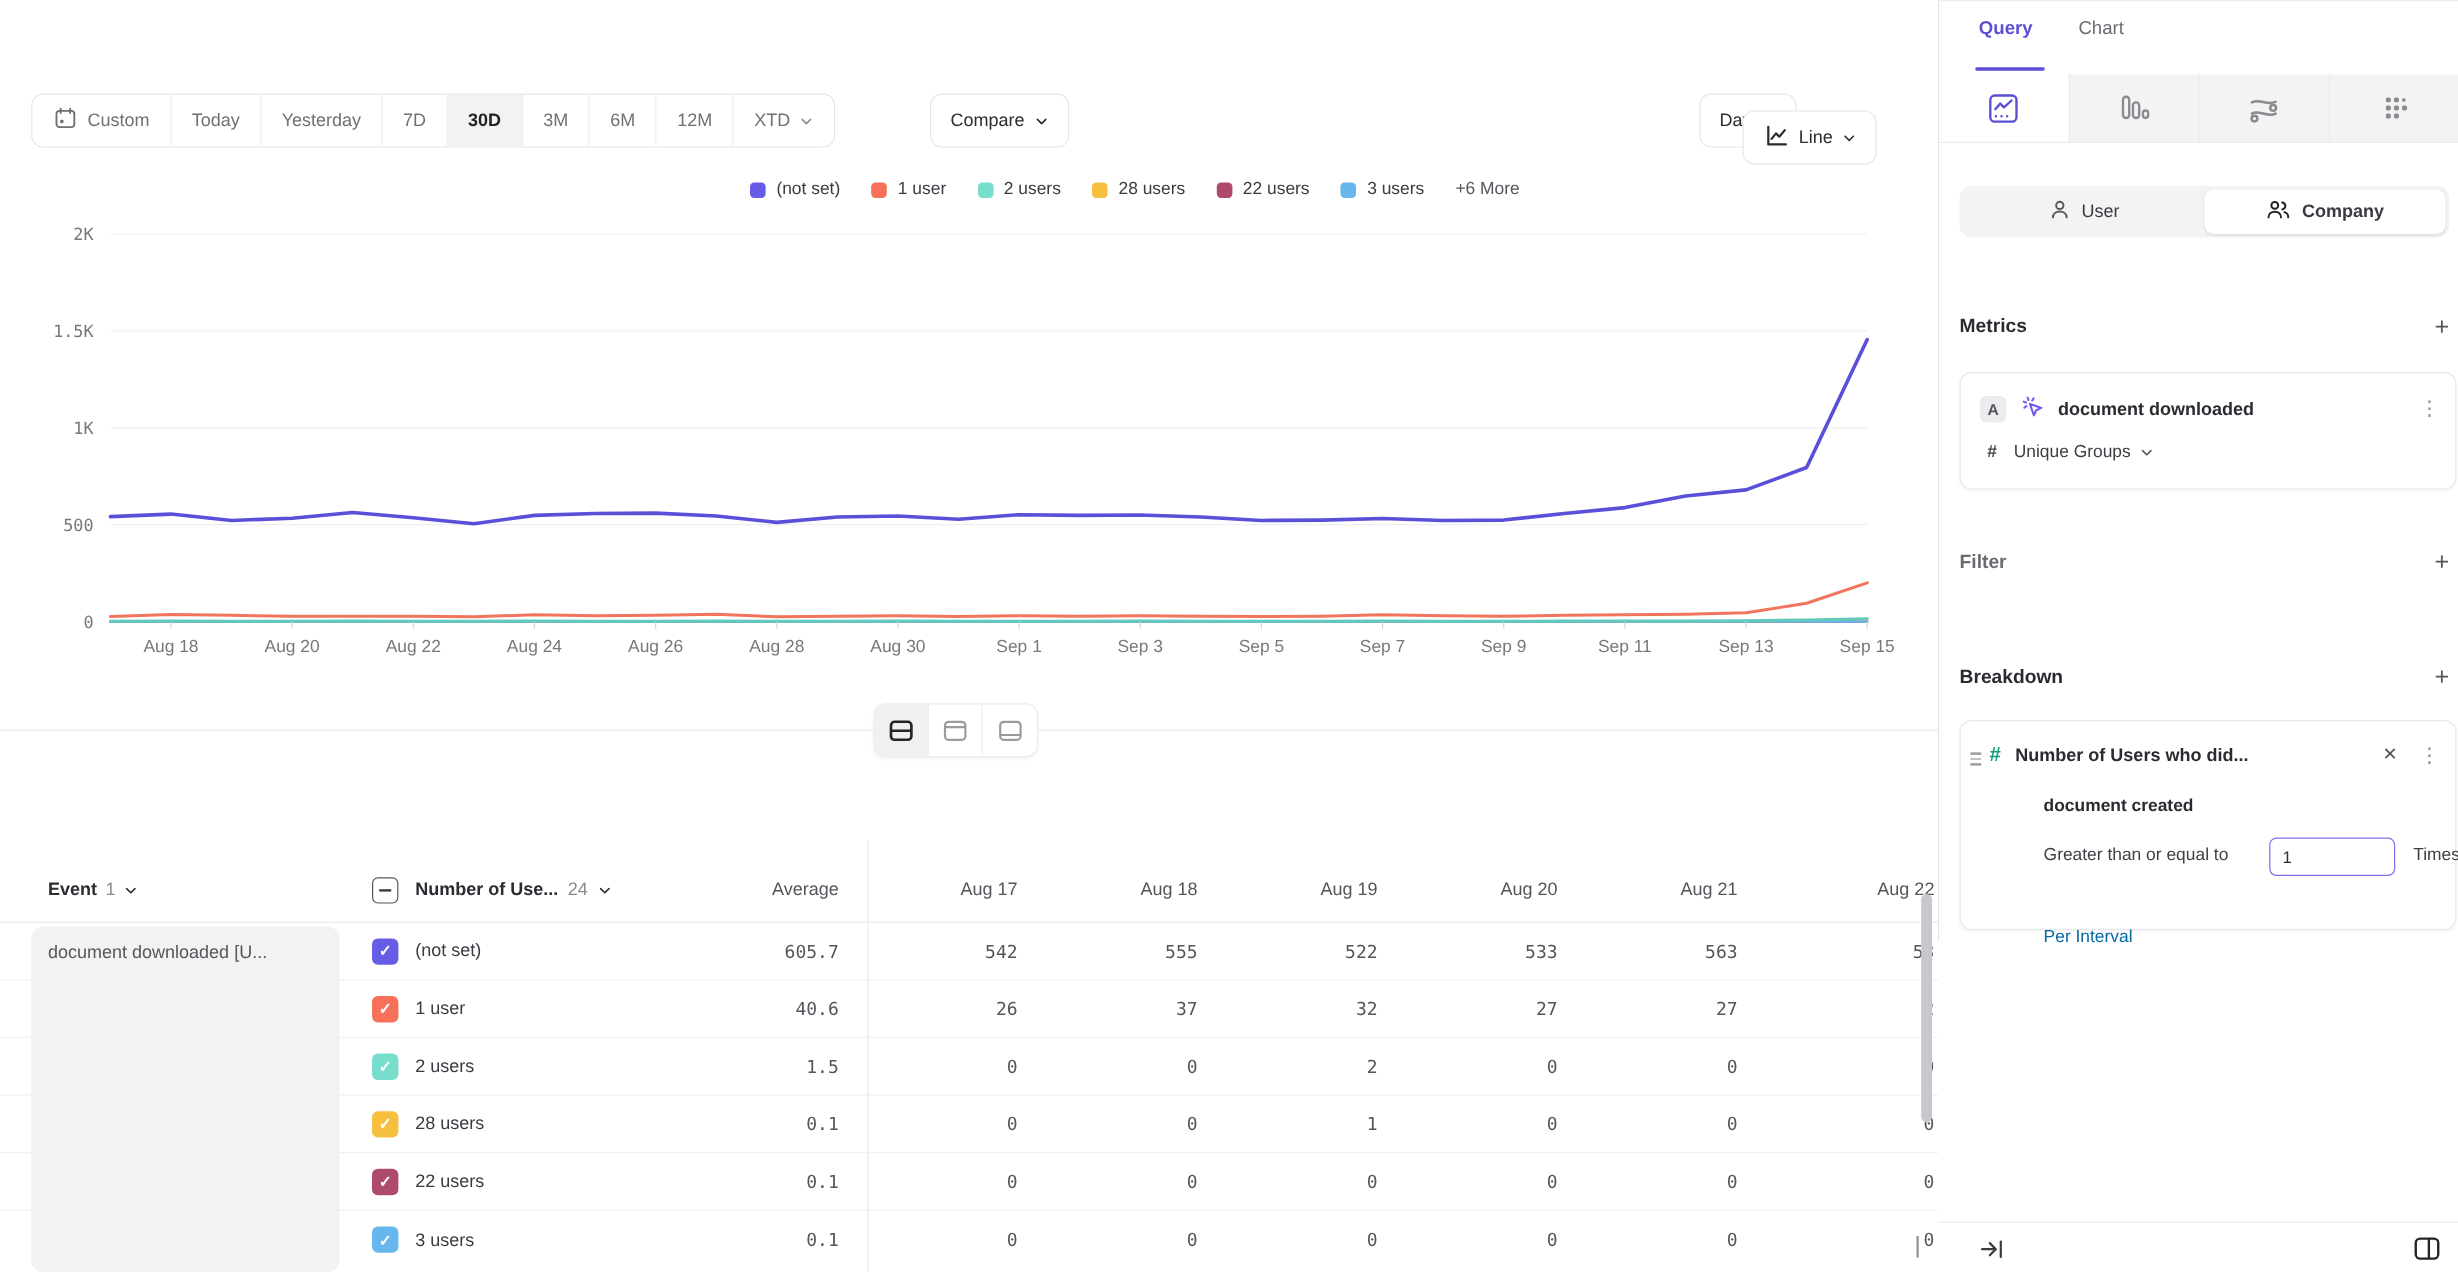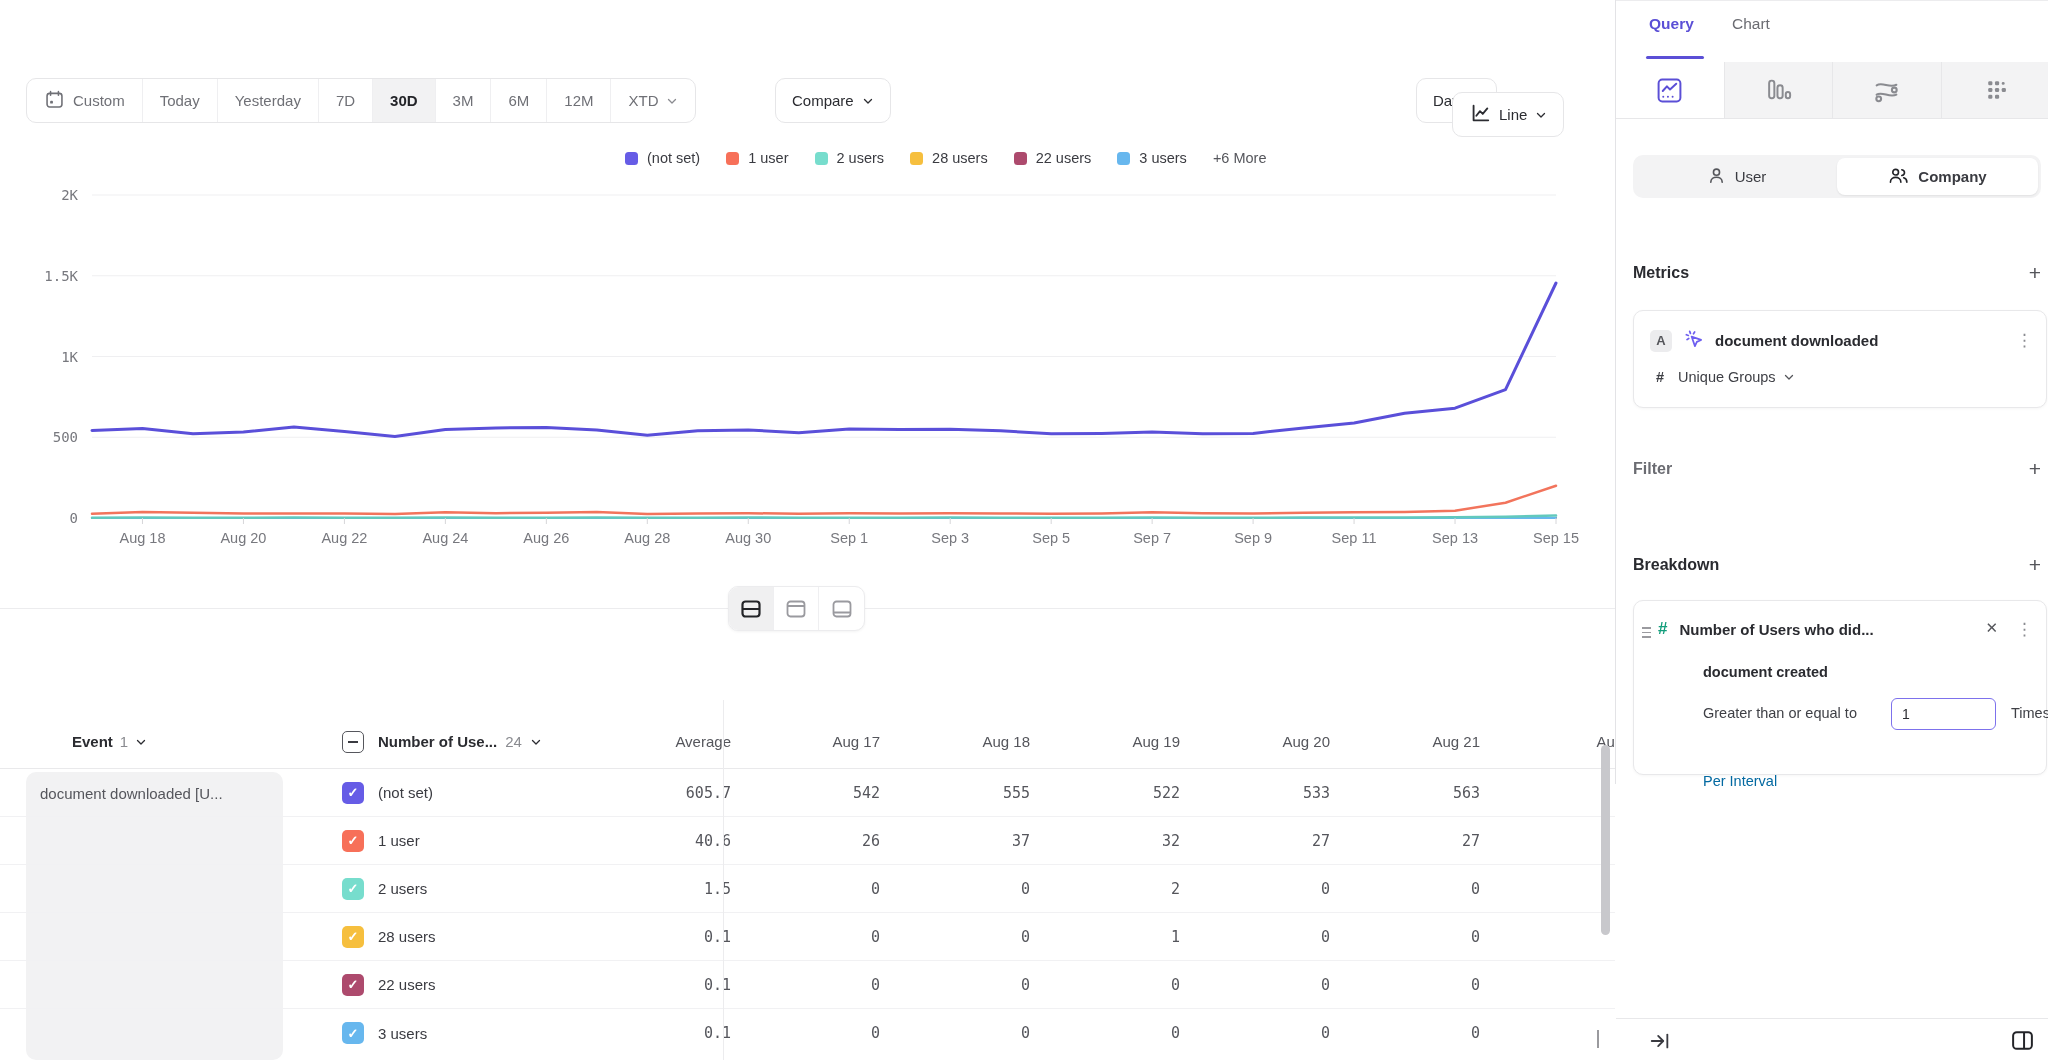--- a/index.html
+++ b/index.html
@@ -45,21 +45,21 @@
   #search-box { position:absolute; left:26px; top:658px; width:420px; height:44px; background:#f4f4f5;
                 border-radius:9px; display:flex; align-items:center; padding:0 14px; gap:11px; }
   #search-box input { border:none; outline:none; background:transparent; font-size:15px; color:#2b2c31;
                       font-family:"Liberation Sans", sans-serif; width:100%; }
   #search-box input::placeholder { color:#8a8b90; }
 
   
   #table-area { position:absolute; left:0; top:715px; width:1700px; }
   .trow { display:flex; align-items:center; height:48px; }
   .t-header { height:54px; border-bottom:1px solid #e9e9eb; font-size:15px; color:#55565c; }
-  .c-event { width:310px; padding-left:40px; display:flex; align-items:center; gap:7px;margin-left:32px; }
+  .c-event { width:310px; padding-left:40px; display:flex; align-items:center; gap:7px; }
   .c-check { width:36px; display:flex; align-items:center; }
   .c-label { width:199px; display:flex; align-items:center; gap:8px; font-size:15px; color:#3a3b41; }
   .c-avg { width:177px; text-align:right; padding-right:23px; }
   .c-val { width:150px; text-align:right; padding-right:24px; }
   .c-val-last { width:190px; text-align:right; padding-right:33px; }
   .trow .c-val-last { padding-right:50px; }
   .num { font-family:"DejaVu Sans Mono", monospace; font-size:15px; color:#55565c; }
   .data-row { border-bottom:1px solid #f1f1f3; }
   .data-row:last-child { border-bottom:none; }
   .cbox { width:22px; height:22px; border-radius:5px; display:flex; align-items:center; justify-content:center;

